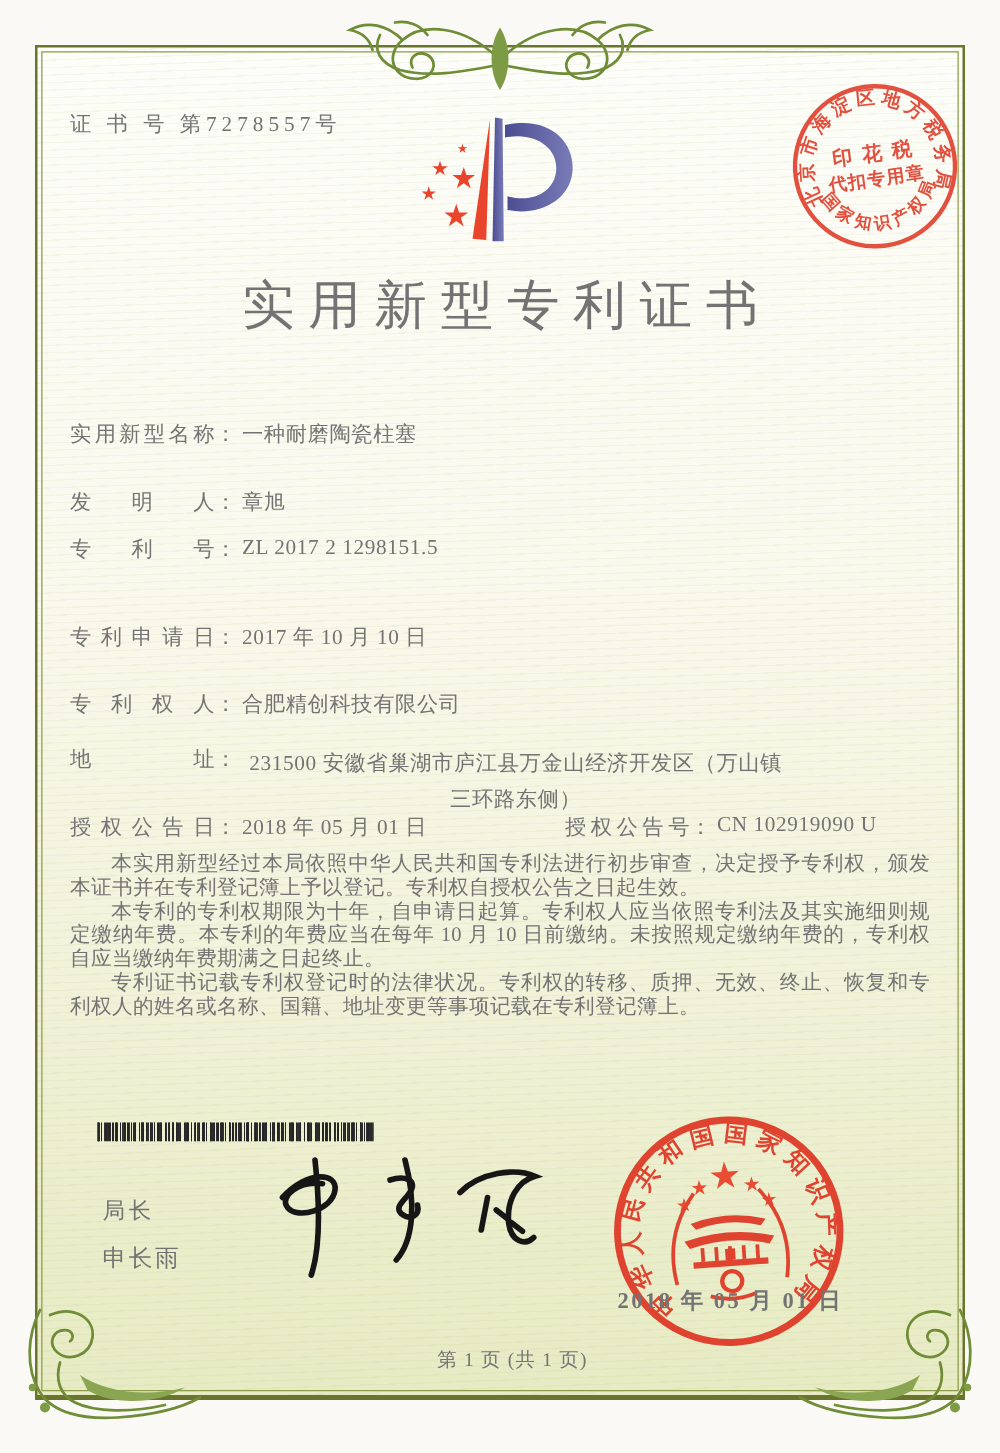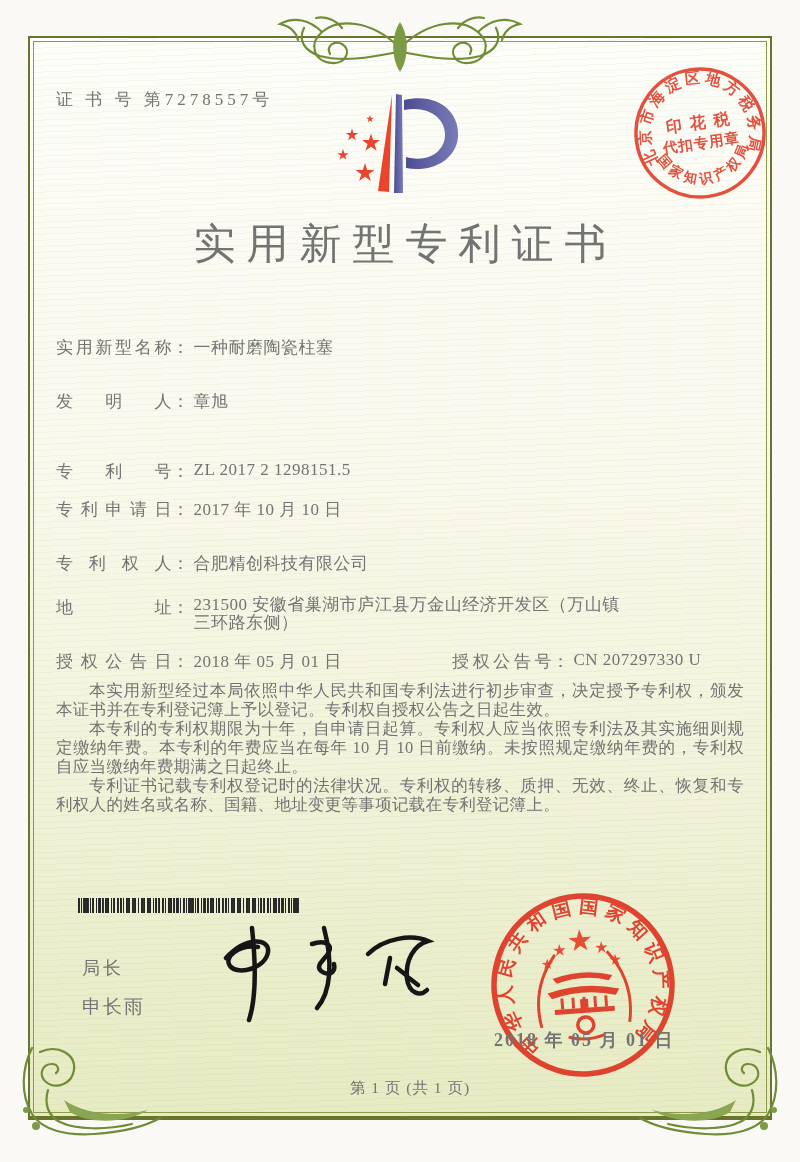--- a/index.html
+++ b/index.html
@@ -38,21 +38,21 @@
 
   .title {
     position:absolute; left:28px; top:216px; width:744px; text-align:center;
     font-size:42px; font-weight:normal; letter-spacing:11px; text-indent:11px;
   }
 
   .frow { position:absolute; left:56px; font-size:17px; letter-spacing:.5px; white-space:nowrap; }
   .flabel { display:inline-block; width:116px; text-align:justify; text-align-last:justify; vertical-align:top; }
   .fcolon { display:inline-block; vertical-align:top; }
   .fvalue { display:inline-block; vertical-align:top; margin-left:4px; }
-  .addr-value { width:438px; white-space:normal; line-height:18px; text-align:left; }
+  .addr-value { width:438px; white-space:normal; line-height:29px; text-align:center; }
   .frow-right { position:absolute; left:396px; top:0; }
   .frow-right .flabel { width:100px; }
 
   .body-text {
     position:absolute; left:56px; top:681px; width:688px;
     font-size:16.5px; line-height:19px; text-align:justify; letter-spacing:.3px;
   }
   .body-text p { margin:0; text-indent:2em; }
 
   .barcode {
@@ -151,36 +151,36 @@
   </svg>
 
   <div class="title">实用新型专利证书</div>
 
   <div class="frow" style="top:336px">
     <span class="flabel">实用新型名称</span><span class="fcolon">：</span><span class="fvalue">一种耐磨陶瓷柱塞</span>
   </div>
   <div class="frow" style="top:390px">
     <span class="flabel">发明人</span><span class="fcolon">：</span><span class="fvalue">章旭</span>
   </div>
-  <div class="frow" style="top:460px">
+  <div class="frow" style="top:428px">
     <span class="flabel">专利号</span><span class="fcolon">：</span><span class="fvalue">ZL 2017 2 1298151.5</span>
   </div>
   <div class="frow" style="top:498px">
     <span class="flabel">专利申请日</span><span class="fcolon">：</span><span class="fvalue">2017 年 10 月 10 日</span>
   </div>
   <div class="frow" style="top:552px">
     <span class="flabel">专利权人</span><span class="fcolon">：</span><span class="fvalue">合肥精创科技有限公司</span>
   </div>
   <div class="frow" style="top:596px">
     <span class="flabel">地址</span><span class="fcolon">：</span><span class="fvalue addr-value">231500 安徽省巢湖市庐江县万金山经济开发区（万山镇三环路东侧）</span>
   </div>
   <div class="frow" style="top:650px">
     <span class="flabel">授权公告日</span><span class="fcolon">：</span><span class="fvalue">2018 年 05 月 01 日</span>
     <span class="frow-right">
-      <span class="flabel">授权公告号</span><span class="fcolon">：</span><span class="fvalue">CN 207297330 U</span>
+      <span class="flabel">授权公告号</span><span class="fcolon">：</span><span class="fvalue">CN 102919090 U</span>
     </span>
   </div>
 
   <div class="body-text">
     <p>本实用新型经过本局依照中华人民共和国专利法进行初步审查，决定授予专利权，颁发本证书并在专利登记簿上予以登记。专利权自授权公告之日起生效。</p>
     <p>本专利的专利权期限为十年，自申请日起算。专利权人应当依照专利法及其实施细则规定缴纳年费。本专利的年费应当在每年 10 月 10 日前缴纳。未按照规定缴纳年费的，专利权自应当缴纳年费期满之日起终止。</p>
     <p>专利证书记载专利权登记时的法律状况。专利权的转移、质押、无效、终止、恢复和专利权人的姓名或名称、国籍、地址变更等事项记载在专利登记簿上。</p>
   </div>
 
   <div class="barcode"></div>

